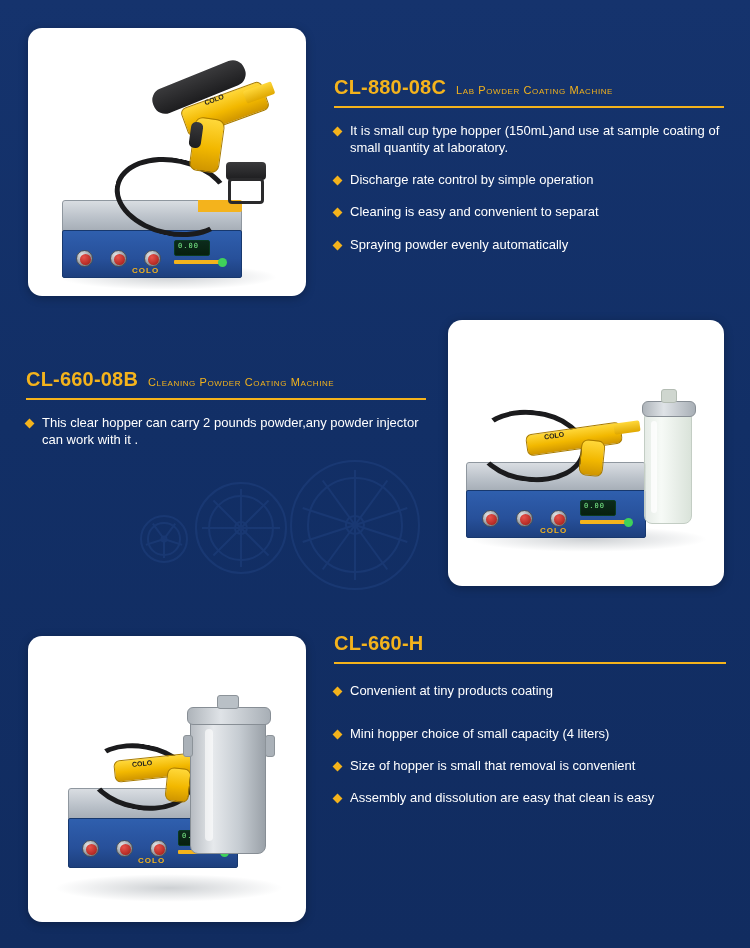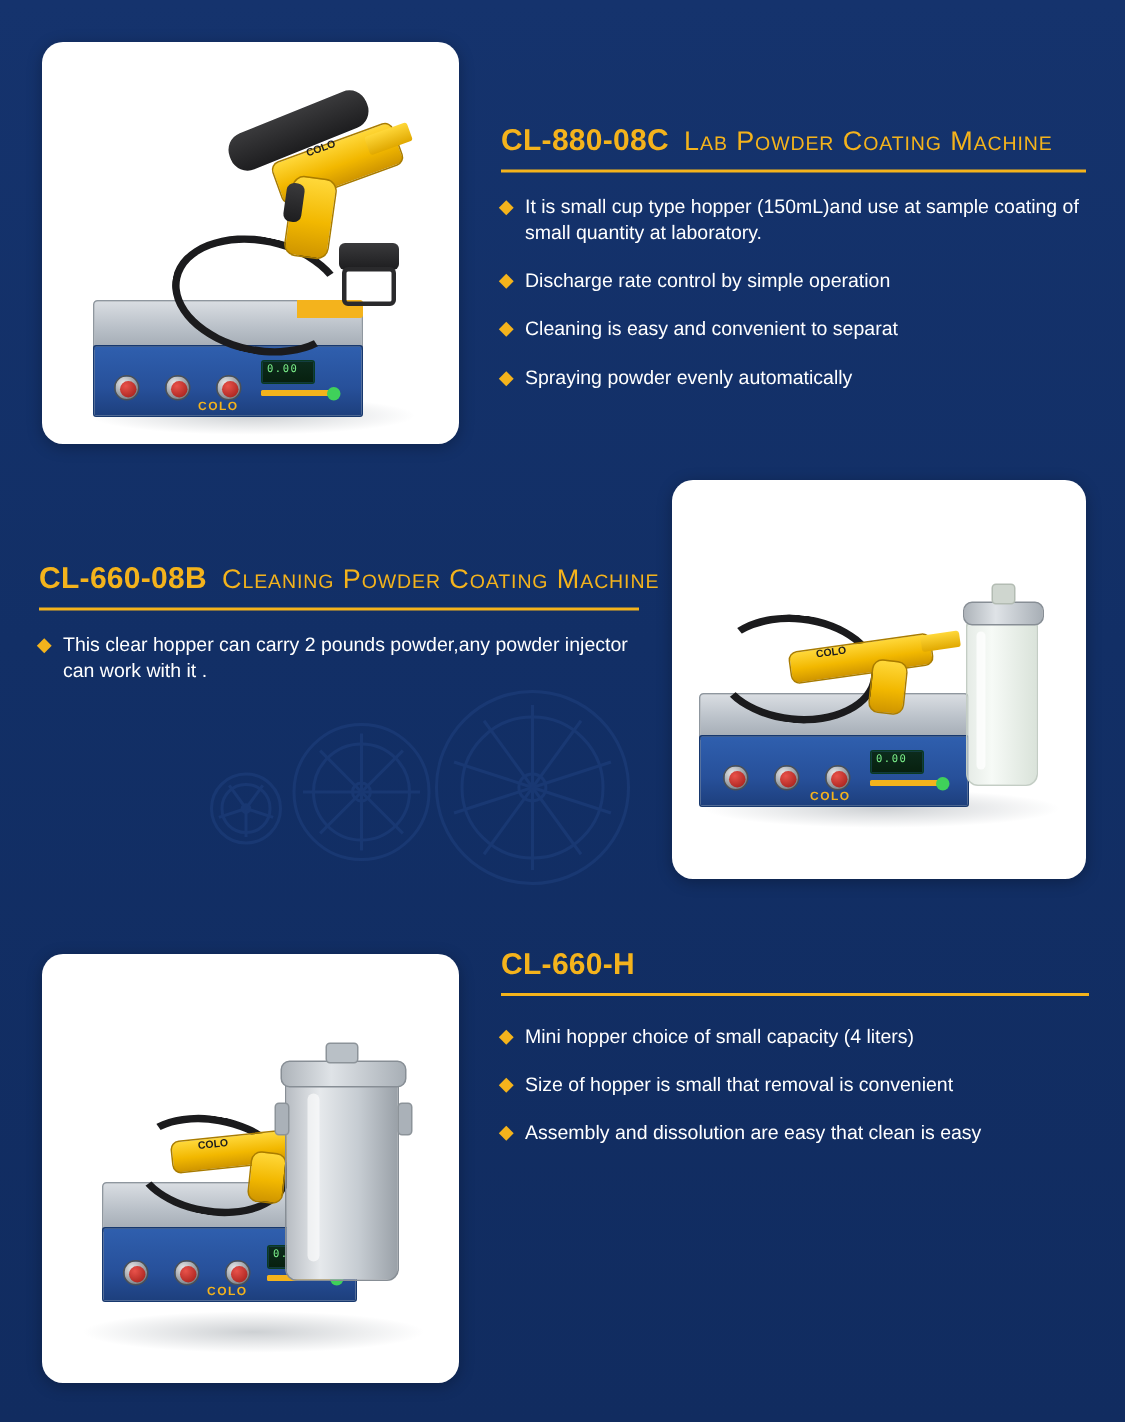--- a/index.html
+++ b/index.html
@@ -33,21 +33,21 @@
     border-radius: 14px;
     box-shadow: 0 2px 10px rgba(0,0,0,.28);
     overflow: hidden;
   }
   .photo { position: relative; width: 100%; height: 100%; }
 
   
   .block { position: absolute; }
   .heading { display: flex; align-items: baseline; gap: 10px; padding-bottom: 7px; border-bottom: 2px solid #f4b31c; }
   .model { color: #f4b31c; font-size: 20px; font-weight: bold; letter-spacing: .2px; white-space: nowrap; }
-  .subtitle { color: #f4b31c; font-size: 18px; font-variant: small-caps; letter-spacing: .6px; white-space: nowrap; margin-top: 28px; }
+  .subtitle { color: #f4b31c; font-size: 11px; font-variant: small-caps; letter-spacing: .6px; white-space: nowrap; margin-top: 28px; }
   ul.bullets { list-style: none; margin-top: 14px; }
   ul.bullets li {
     position: relative;
     color: #ffffff;
     font-size: 13px;
     line-height: 1.32;
     padding-left: 16px;
     margin-bottom: 15px;
   }
   ul.bullets li::before {
@@ -266,19 +266,20 @@
         <div style="position:absolute; left:14px; top:10px; width:8px; height:112px; background:rgba(255,255,255,.6); border-radius:5px;"></div>
       </div>
     </div>
   </div>
 
   <div class="block" style="left:334px; top:632px; width:392px;">
     <div class="heading">
       <span class="model">CL-660-H</span>
     </div>
     <ul class="bullets" style="margin-top:18px;">
+      <li style="margin-bottom:26px;">Convenient at tiny products coating</li>
       <li>Mini hopper choice of small capacity (4 liters)</li>
       <li>Size of hopper is small that removal is convenient</li>
       <li>Assembly and dissolution are easy that clean is easy</li>
     </ul>
   </div>
 
 </div>
 
 </body></html>

